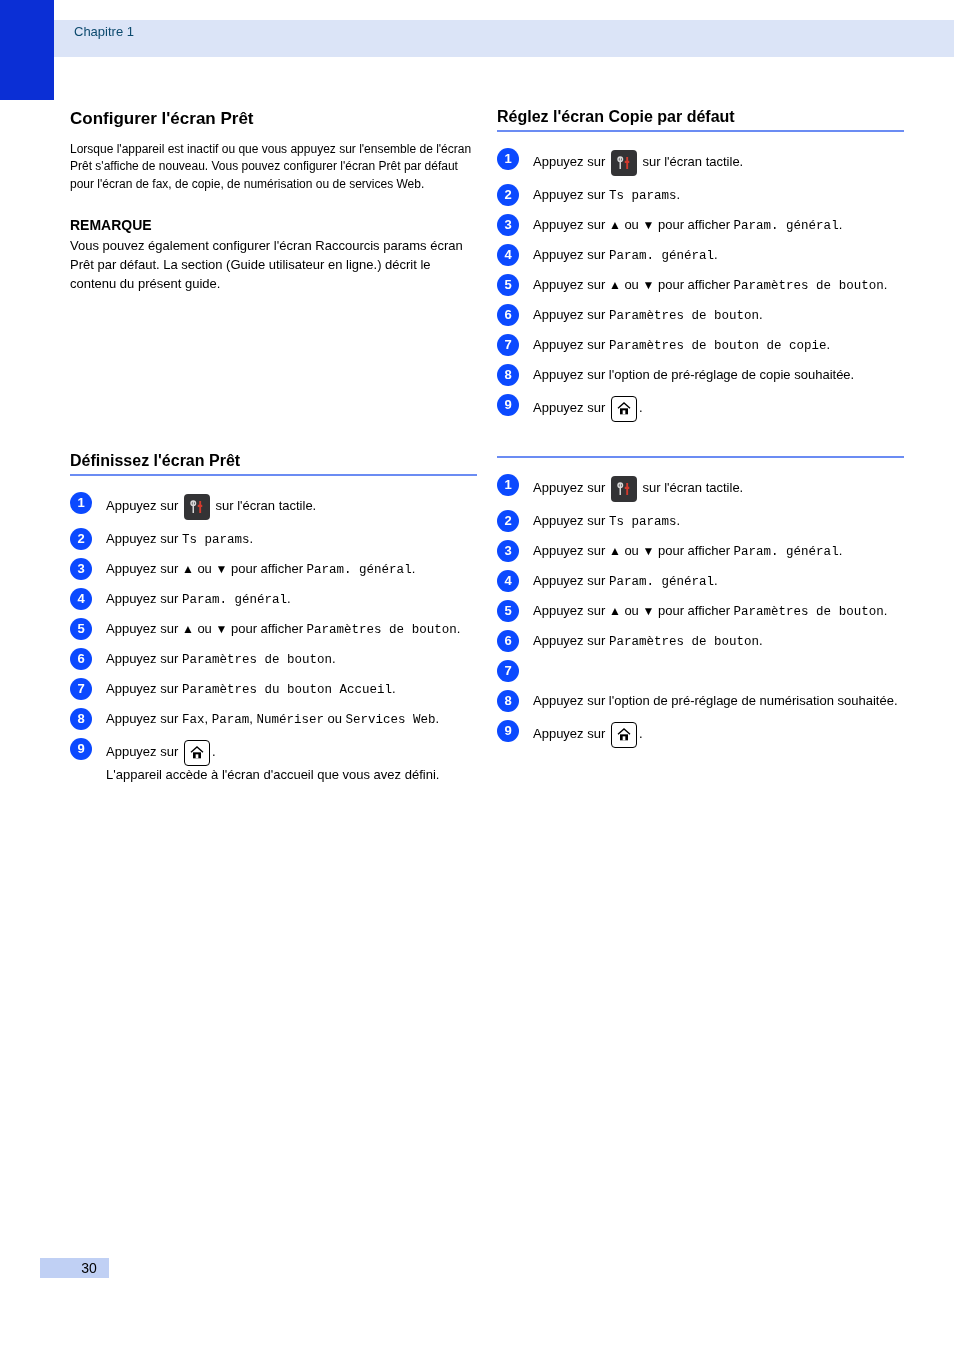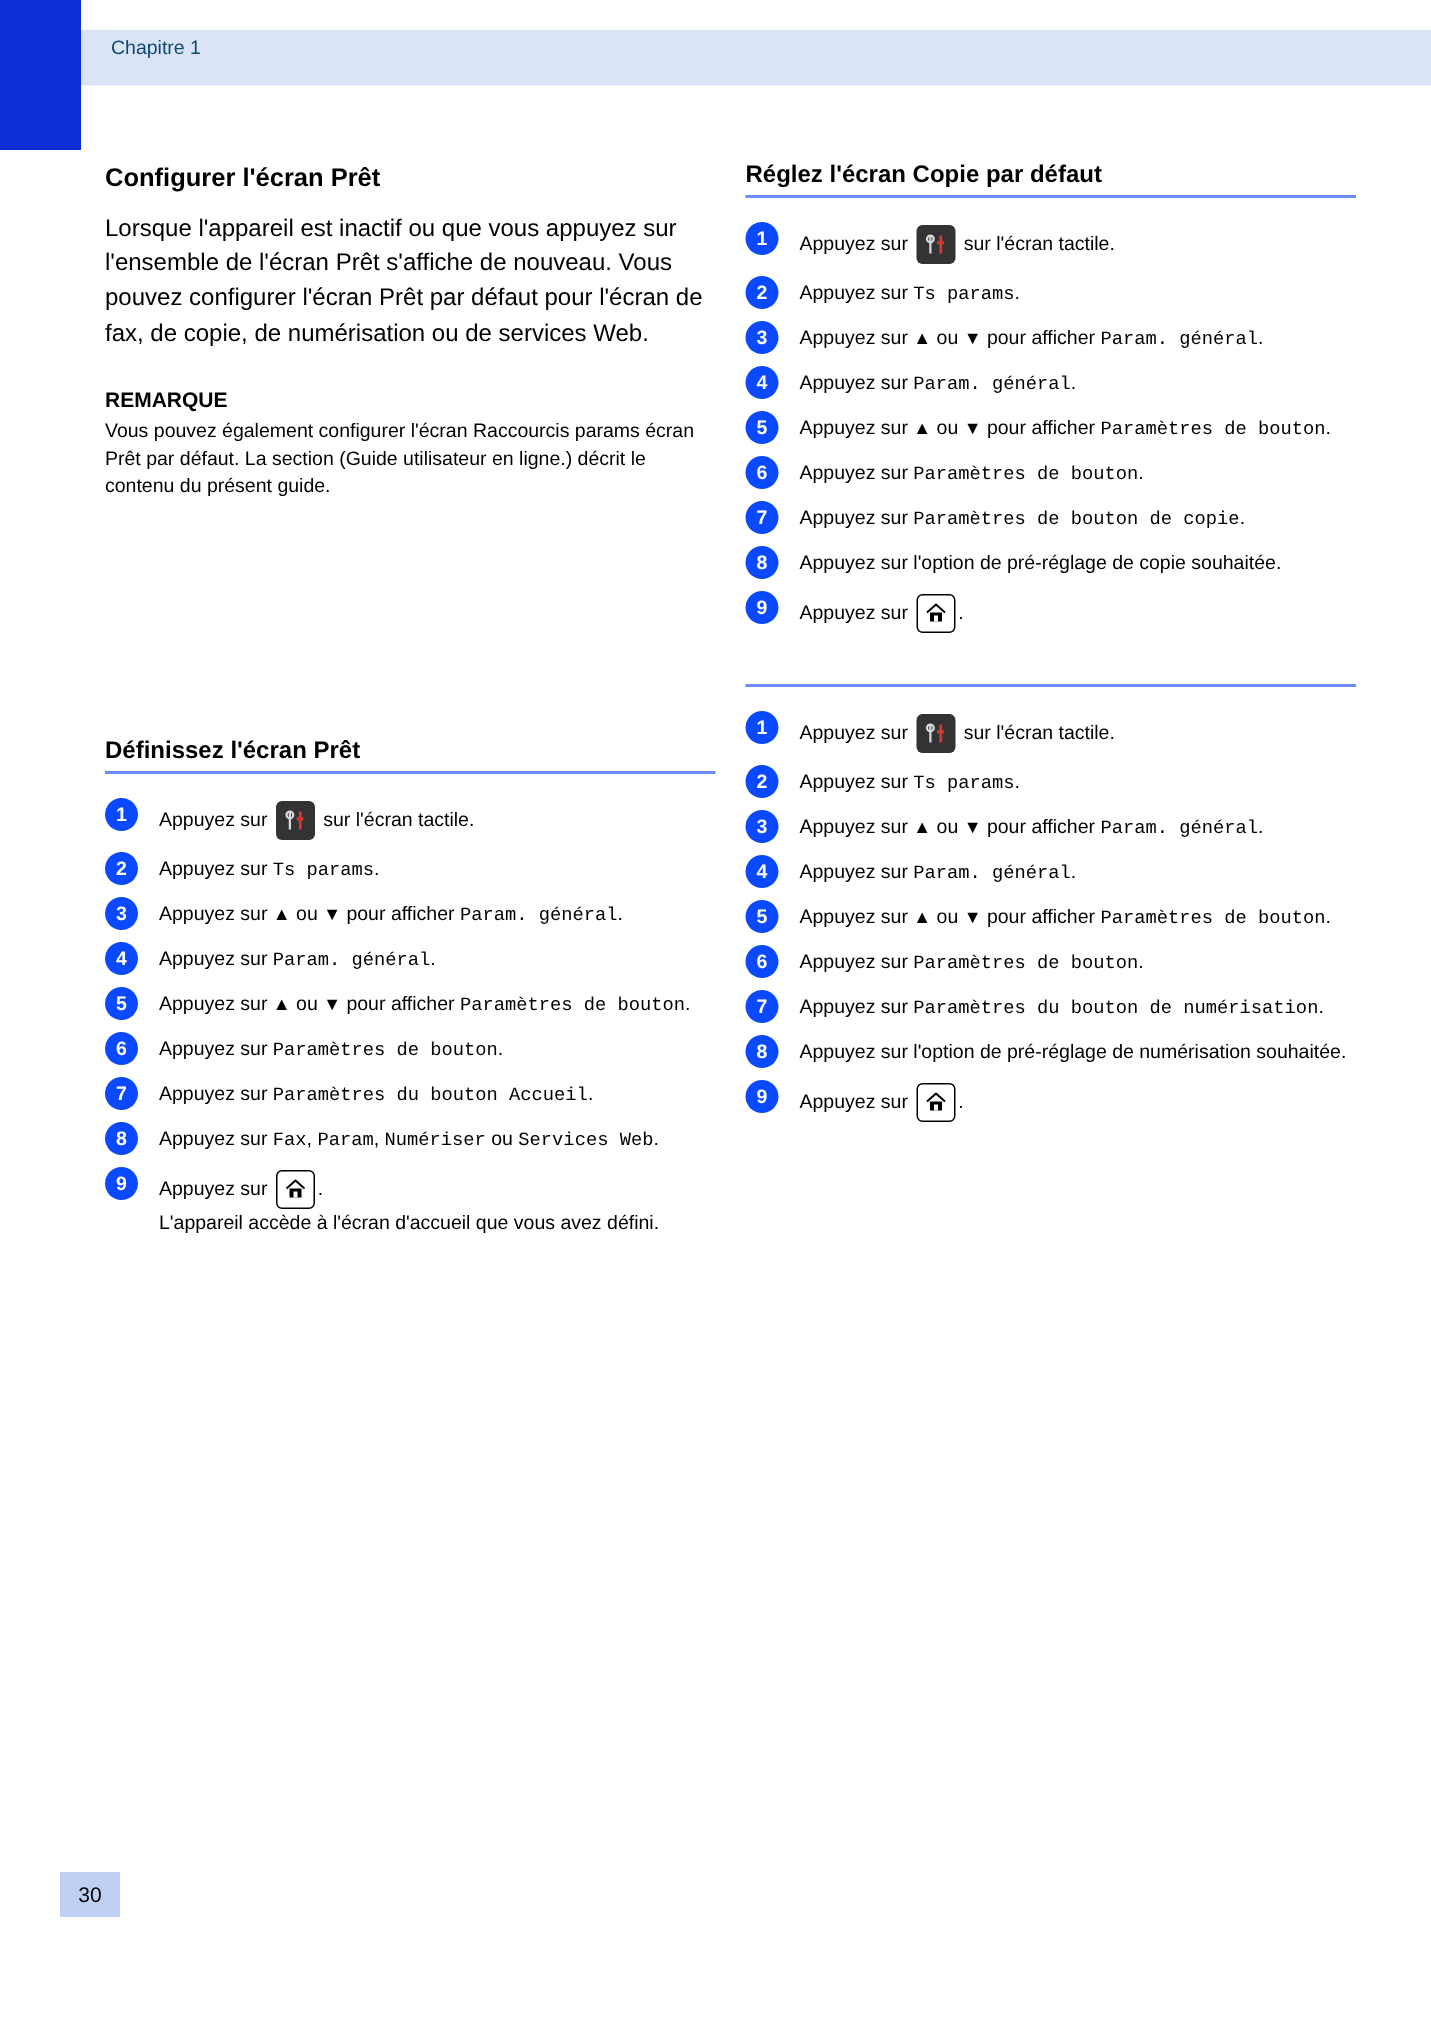--- a/index.html
+++ b/index.html
@@ -50,21 +50,21 @@
     flex: 1;
     min-width: 0;
   }
   .heading {
     font-size: 17px;
     font-weight: bold;
     margin-bottom: 10px;
     line-height: 1.35;
   }
   .body-text {
-    font-size: 16px;
+    font-size: 12px;
     line-height: 1.45;
     margin-bottom: 24px;
   }
   .note-box {
     margin-top: 18px;
     margin-bottom: 18px;
   }
   .note-title {
     font-weight: bold;
     font-size: 14px;
@@ -148,26 +148,27 @@
     justify-content: center;
     background: #fff;
   }
   .icon-home svg { width: 16px; height: 16px; }
   .tri-up, .tri-down { font-size: 12px; }
   .page-num {
     position: absolute;
     left: 40px;
     bottom: 70px;
     width: 40px;
-    height: 30px;
+    height: 20px;
     background: #c0d0f4;
     font-size: 14px;
     display: flex;
     align-items: center;
     justify-content: center;
+    padding-left: 29px;
   }
   .spacer { height: 405px; }
 </style>
 </head>
 <body>
 
 <div class="page">
   <div class="topbar"></div>
   <div class="blue-sq"></div>
   <div class="chapter-label">Chapitre 1</div>
@@ -338,21 +339,20 @@
             <li>
               <span class="step-num">5</span>
               <span class="step-text">Appuyez sur <span><span class="tri-up">▲</span> ou <span class="tri-down">▼</span></span> pour afficher <span class="menu-term">Paramètres de bouton</span>.</span>
             </li>
             <li>
               <span class="step-num">6</span>
               <span class="step-text">Appuyez sur <span class="menu-term">Paramètres de bouton</span>.</span>
             </li>
             <li>
               <span class="step-num">7</span>
-              <span class="step-text">Appuyez sur <span class="menu-term">Paramètres du bouton de numérisation</span>.</span>
             </li>
             <li>
               <span class="step-num">8</span>
               <span class="step-text">Appuyez sur l'option de pré-réglage de numérisation souhaitée.</span>
             </li>
             <li>
               <span class="step-num">9</span>
               <span class="step-text">Appuyez sur <span class="inline-icon">
                   <span class="icon-home">
                     <svg viewBox="0 0 24 24">

